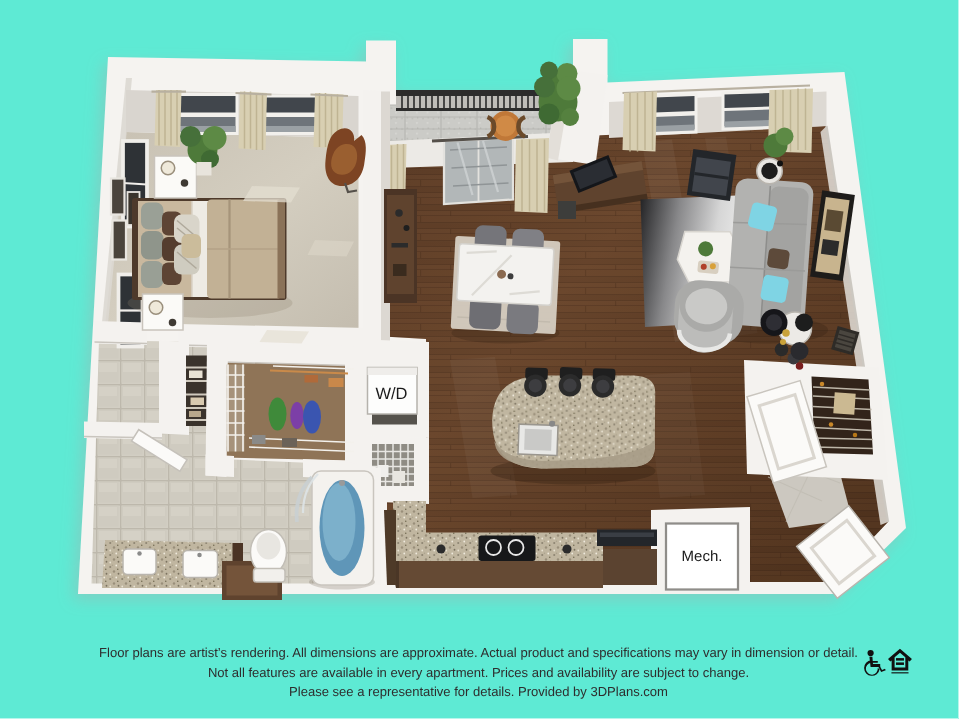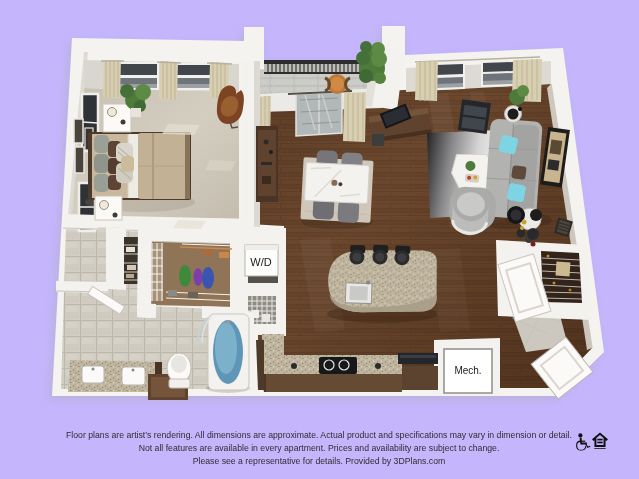--- a/index.html
+++ b/index.html
@@ -1,16 +1,16 @@
 <!DOCTYPE html>
 <html><head>
 <meta charset="utf-8">
 <style>
   html,body{margin:0;padding:0;background:#ffffff;}
-  .page{position:relative;width:639px;height:479px;background:#c4b5fd;overflow:hidden;
+  .page{position:relative;width:639px;height:479px;background:#5eead4;overflow:hidden;
         font-family:"Liberation Sans", sans-serif;}
 </style>
 </head>
 <body>
 <div class="page">
 <svg width="639" height="479" viewBox="0 0 639 479">
 <defs>
   <filter id="soft" x="-20%" y="-20%" width="140%" height="140%">
     <feDropShadow dx="-3" dy="4" stdDeviation="5" flood-color="#aaaaaa" flood-opacity="0.4"></feDropShadow>
   </filter>

